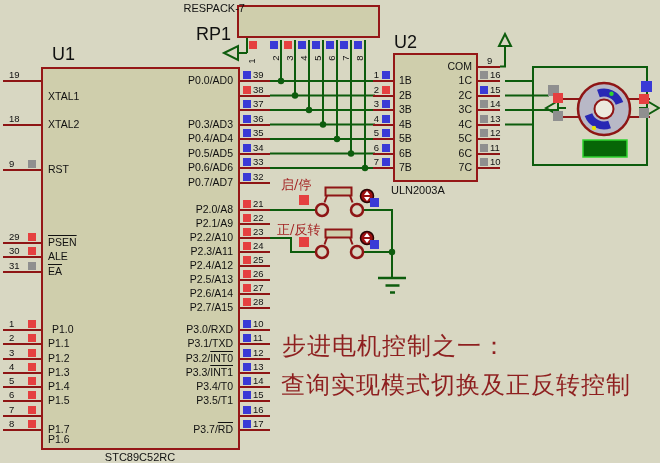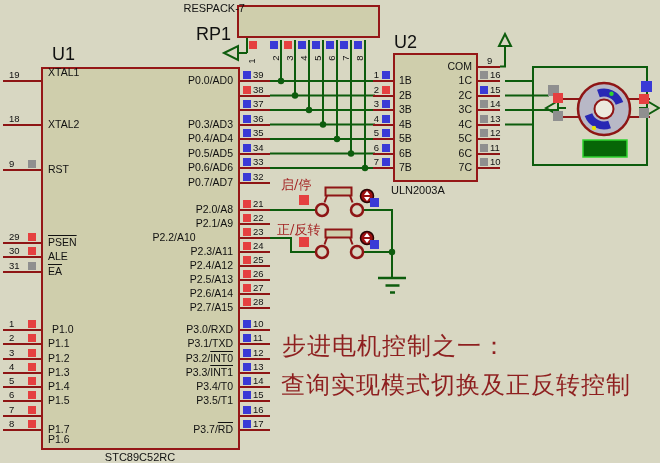--- a/index.html
+++ b/index.html
@@ -133,21 +133,21 @@
   <div class="part" style="left:391px;top:184px;">ULN2003A</div>
 
   <div class="cjk-small" style="left:281px;top:176px;">启/停</div>
   <div class="cjk-small" style="left:277px;top:221px;">正/反转</div>
 
   <div class="cjk-big" style="left:282px;top:330px;">步进电机控制之一：</div>
   <div class="cjk-big" style="left:281px;top:369px;">查询实现模式切换及正反转控制</div>
 
 <div class="stub" style="left: 3px; top: 80px; width: 38px;"></div>
     <div class="pnum" style="left: 9px; top: 69px;">19</div>
-    <div class="pname" style="left: 48px; top: 66px;">XTAL1</div>
+    <div class="pname" style="left: 48px; top: 90px;">XTAL1</div>
     <div class="stub" style="left: 3px; top: 124px; width: 38px;"></div>
     <div class="pnum" style="left: 9px; top: 113px;">18</div>
     <div class="pname" style="left: 48px; top: 118px;">XTAL2</div>
     <div class="stub" style="left: 3px; top: 169px; width: 38px;"></div>
     <div class="pnum" style="left: 9px; top: 158px;">9</div>
     <div class="square" style="left: 28px; top: 160px; width: 8px; height: 8px; background: rgb(143, 143, 143);"></div>
     <div class="pname" style="left: 48px; top: 163px;">RST</div>
     <div class="stub" style="left: 3px; top: 242px; width: 38px;"></div>
     <div class="pnum" style="left: 9px; top: 231px;">29</div>
     <div class="square" style="left: 28px; top: 233px; width: 8px; height: 8px; background: rgb(229, 64, 64);"></div>
@@ -226,21 +226,21 @@
     <div class="square" style="left: 243px; top: 200px; width: 8px; height: 8px; background: rgb(229, 64, 64);"></div>
     <div class="pnum" style="left: 253px; top: 198px;">21</div>
     <div class="pname" style="left: 115px; top: 203px; width: 118px; text-align: right;">P2.0/A8</div>
     <div class="stub" style="left: 240px; top: 223px; width: 30px;"></div>
     <div class="square" style="left: 243px; top: 214px; width: 8px; height: 8px; background: rgb(229, 64, 64);"></div>
     <div class="pnum" style="left: 253px; top: 212px;">22</div>
     <div class="pname" style="left: 115px; top: 217px; width: 118px; text-align: right;">P2.1/A9</div>
     <div class="stub" style="left: 240px; top: 237px; width: 30px;"></div>
     <div class="square" style="left: 243px; top: 228px; width: 8px; height: 8px; background: rgb(229, 64, 64);"></div>
     <div class="pnum" style="left: 253px; top: 226px;">23</div>
-    <div class="pname" style="left: 115px; top: 231px; width: 118px; text-align: center;">P2.2/A10</div>
+    <div class="pname" style="left: 115px; top: 231px; width: 118px; text-align: right;">P2.2/A10</div>
     <div class="stub" style="left: 240px; top: 251px; width: 30px;"></div>
     <div class="square" style="left: 243px; top: 242px; width: 8px; height: 8px; background: rgb(229, 64, 64);"></div>
     <div class="pnum" style="left: 253px; top: 240px;">24</div>
     <div class="pname" style="left: 115px; top: 245px; width: 118px; text-align: right;">P2.3/A11</div>
     <div class="stub" style="left: 240px; top: 265px; width: 30px;"></div>
     <div class="square" style="left: 243px; top: 256px; width: 8px; height: 8px; background: rgb(229, 64, 64);"></div>
     <div class="pnum" style="left: 253px; top: 254px;">25</div>
     <div class="pname" style="left: 115px; top: 259px; width: 118px; text-align: right;">P2.4/A12</div>
     <div class="stub" style="left: 240px; top: 279px; width: 30px;"></div>
     <div class="square" style="left: 243px; top: 270px; width: 8px; height: 8px; background: rgb(229, 64, 64);"></div>

